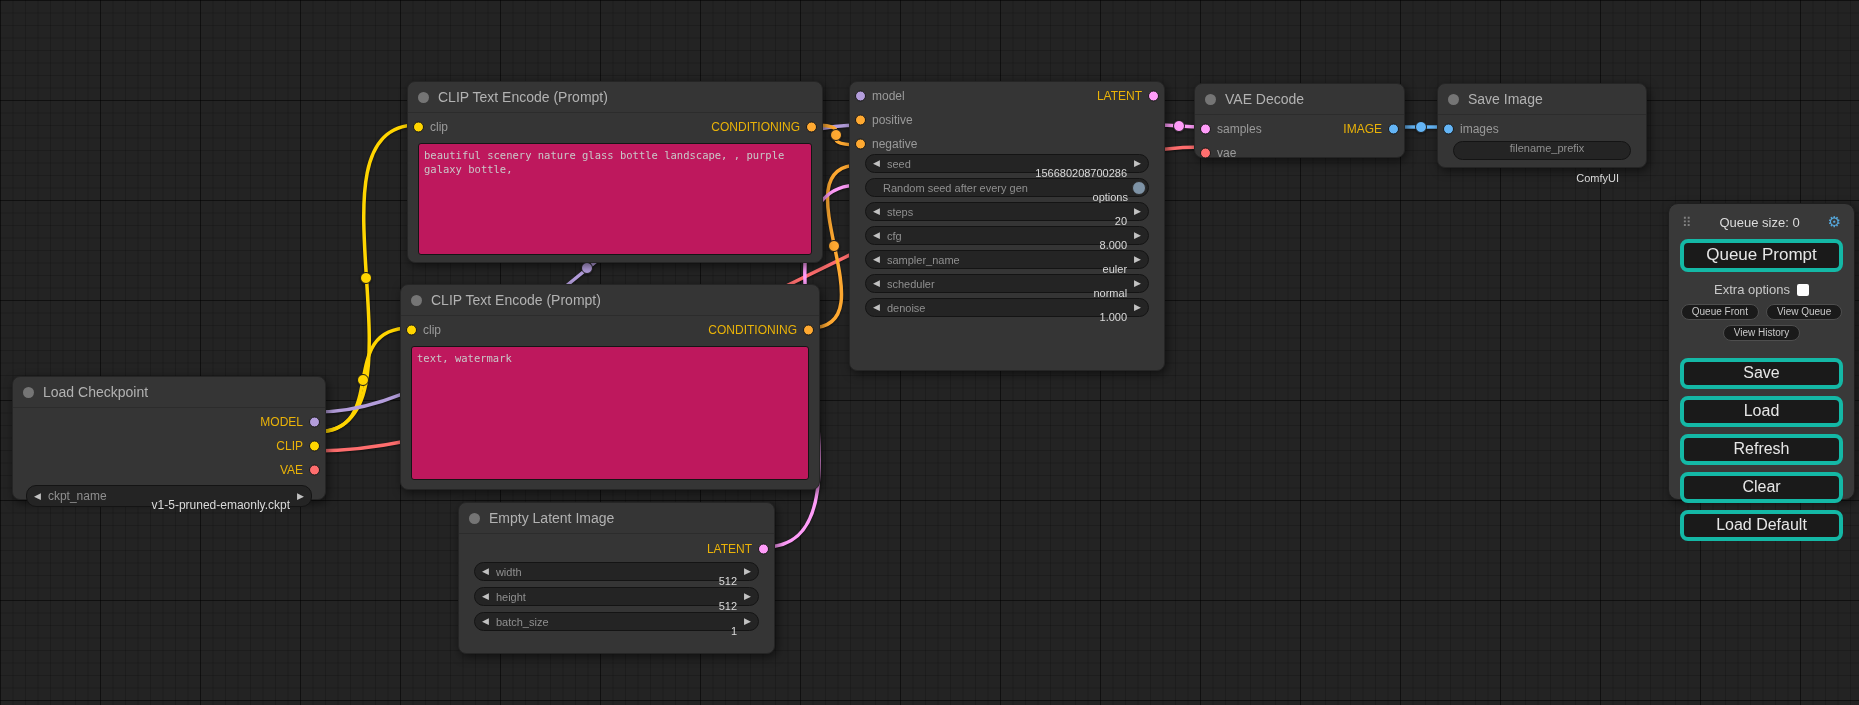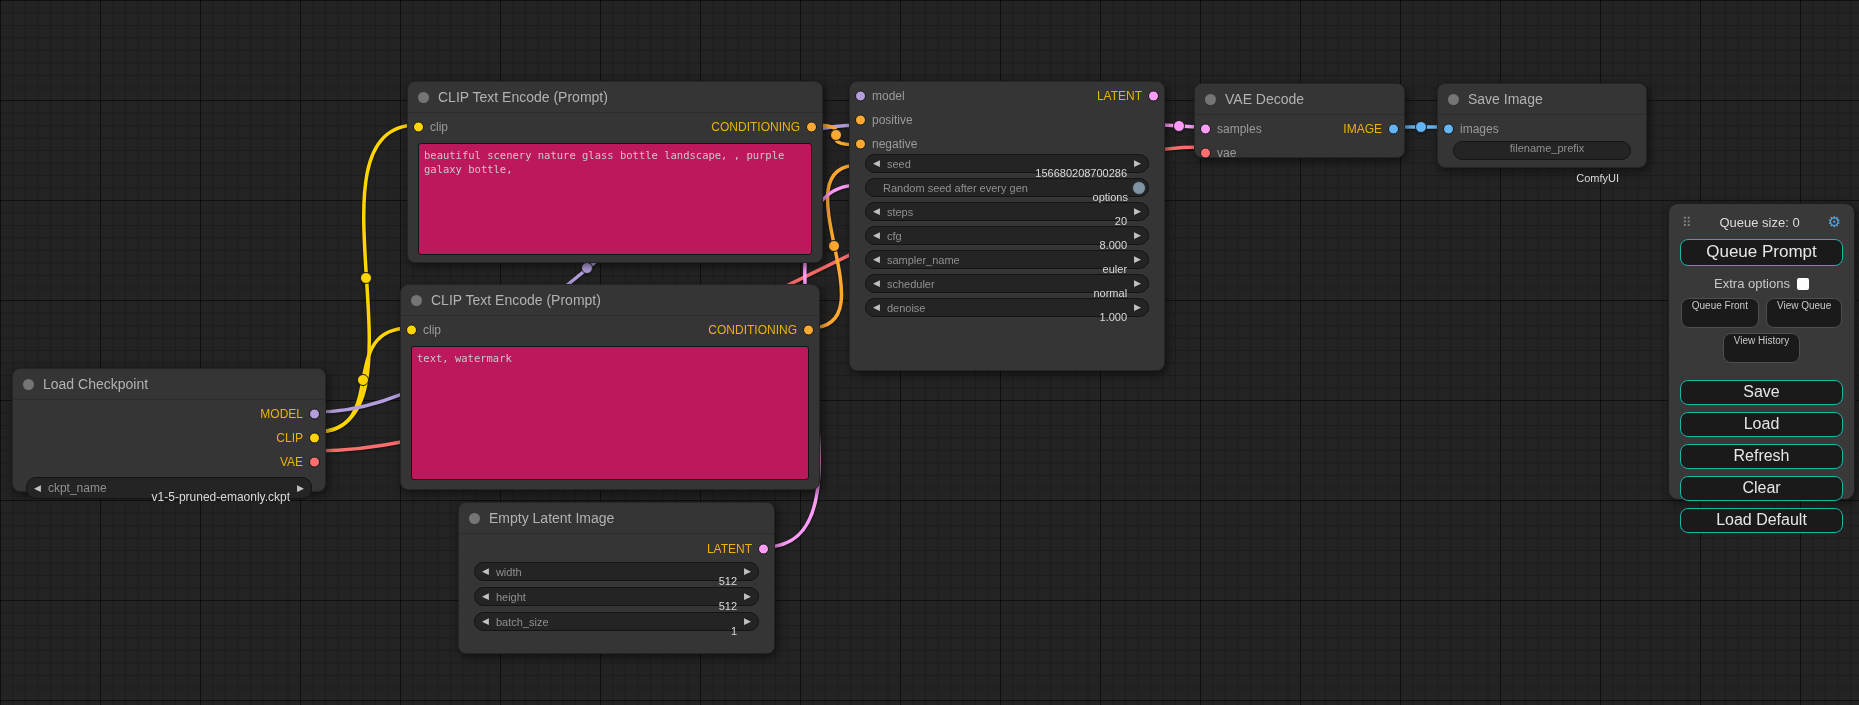--- a/index.html
+++ b/index.html
@@ -56,30 +56,30 @@
   .qpanel{
     position:absolute;left:1668px;top:203px;width:187px;height:297px;z-index:3;box-sizing:border-box;
     background:#393939;border:1px solid #1e1e1e;border-radius:10px;
     box-shadow:2px 3px 10px rgba(0,0,0,.5);padding:9px 11px;color:#cfcfcf;
   }
   .qhead{display:flex;align-items:center;font-size:13px;color:#dcdcdc;margin:0 2px 8px;}
   .qsize{flex:1;text-align:center;}
   .drag{color:#828282;font-size:13px;flex:none;}
   .gear{font-size:15px;flex:none;cursor:pointer;}
   .qbtn{
-    display:block;width:100%;box-sizing:border-box;background:#1a1a1a;border:1px solid #14b8a6;
+    display:block;width:100%;box-sizing:border-box;background:#1a1a1a;border:4px solid #14b8a6;
     border-radius:8px;color:#e6e6e6;font-size:16px;text-align:center;padding:2px 0 3px;
     margin-bottom:7px;font-family:inherit;cursor:pointer;
   }
   .qbtn.big{font-size:17px;margin-bottom:10px;}
   .extra{display:flex;align-items:center;justify-content:center;font-size:13px;color:#c8c8c8;gap:7px;margin:0 0 7px;}
   .checkbox{width:12px;height:12px;background:#fdfdfd;border-radius:2px;flex:none;cursor:pointer;}
   .qsmallrow{display:flex;gap:7px;justify-content:center;margin-bottom:5px;}
   .qsmall{background:#1a1a1a;border:1px solid #4e4e4e;border-radius:8px;color:#c8c8c8;
-          font-size:10px;padding:1px 10px 16px;font-family:inherit;cursor:pointer;white-space:nowrap;}
+          font-size:10px;padding:1px 10px 2px;font-family:inherit;cursor:pointer;white-space:nowrap;}
   .gap{height:12px;}
 </style>
 </head>
 <body>
 
 <div class="canvas">
 
   <svg class="wires" width="1859" height="705">
 
     <path d="M316,432 C437,432 296,125 417,125" stroke="#ffd500"></path>
@@ -103,21 +103,21 @@
     <circle cx="366" cy="278" r="5.5" fill="#ffd500"></circle>
     <circle cx="363" cy="380" r="5.5" fill="#ffd500"></circle>
     <circle cx="587" cy="268" r="5.5" fill="#b39ddb"></circle>
     <circle cx="836" cy="135" r="5.5" fill="#ffa931"></circle>
     <circle cx="834" cy="246" r="5.5" fill="#ffa931"></circle>
     <circle cx="812" cy="366" r="5.5" fill="#ff9cf9"></circle>
     <circle cx="1179" cy="126" r="5.5" fill="#ff9cf9"></circle>
     <circle cx="1421" cy="127" r="5.5" fill="#64b5f6"></circle>
   </svg>
 
-  <div class="node" style="left:12px;top:368px;width:314px;height:124px;">
+  <div class="node" style="left:12px;top:376px;width:314px;height:124px;">
     <div class="node-title">
       <span class="tdot"></span>
       <span>Load Checkpoint</span>
     </div>
     <div class="slot-row">
       <span class="out-label">MODEL</span>
       <span class="port out" style="background-color: rgb(179, 157, 219);"></span>
     </div>
     <div class="slot-row">
       <span class="out-label">CLIP</span>

